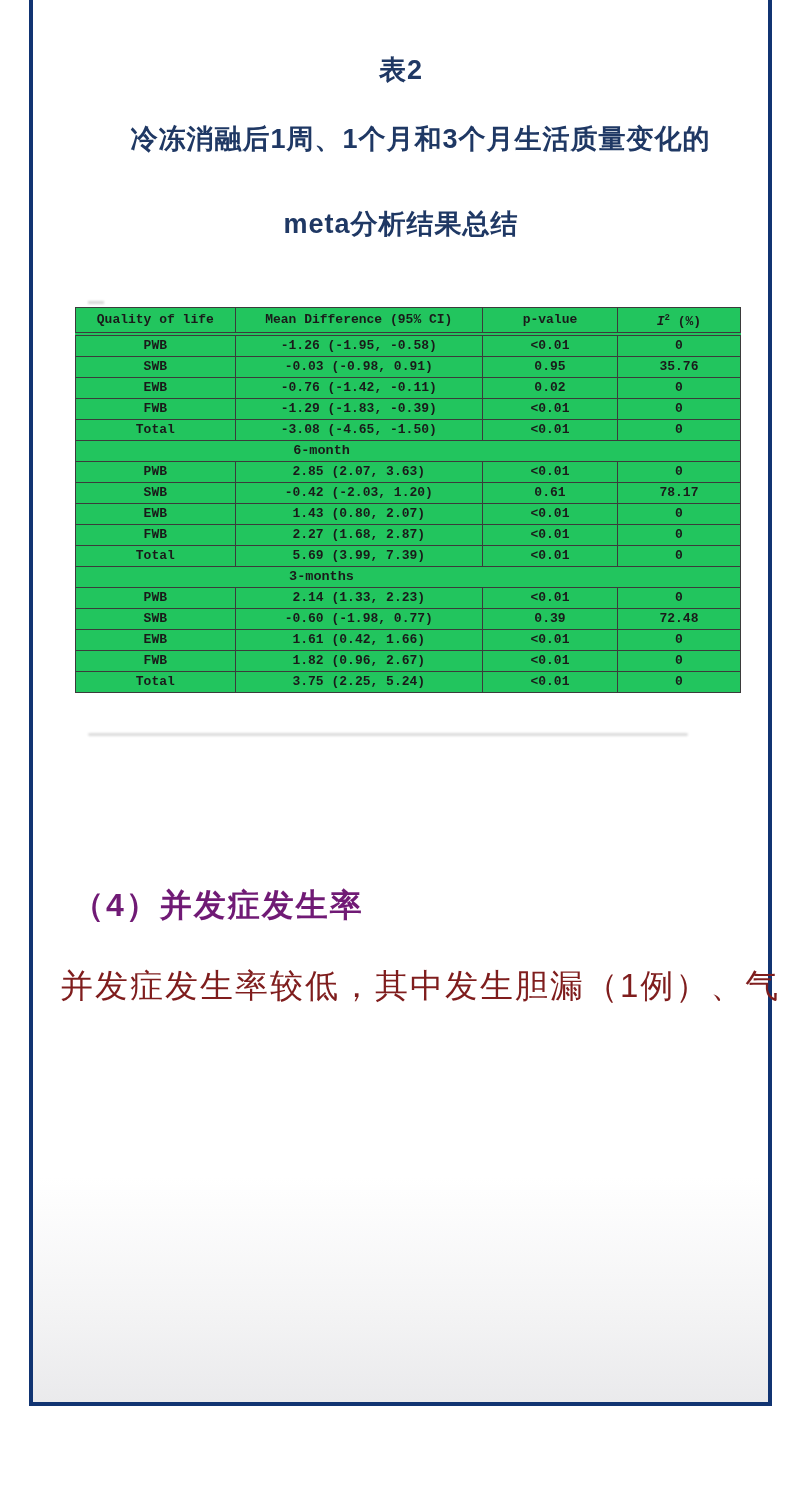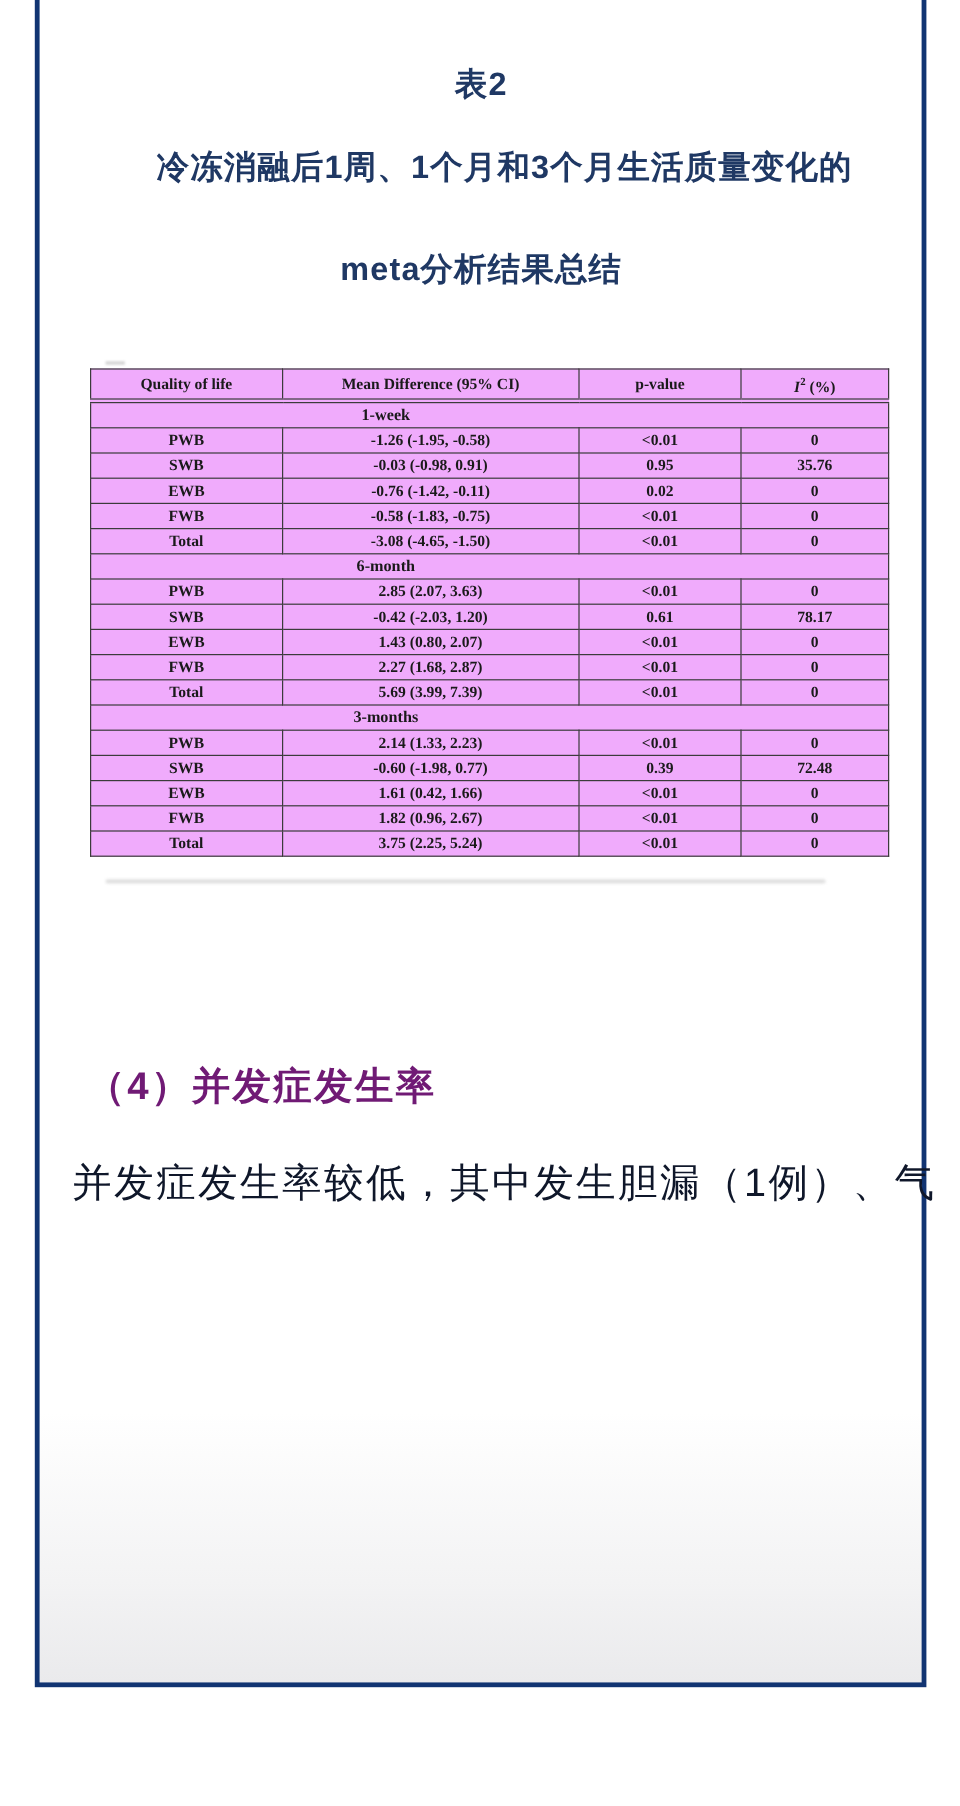--- a/index.html
+++ b/index.html
@@ -21,23 +21,23 @@
   .t2 { top:121px;padding-left:39px; }
   .t3 { top:206px; }
 
   
   .tablewrap {
     position:absolute; left:75px; top:307px; width:666px;
     filter:blur(0.3px);
   }
   table.qol {
     width:100%; border-collapse:collapse; table-layout:fixed;
-    font-family:Liberation Serif, serif;
+    font-family:Liberation Mono, monospace;
     font-weight:bold; color:#1a1a1a; font-size:13px;
-    border:1.6px solid #3b3b3b; background:#f0abfc;
+    border:1.6px solid #3b3b3b; background:#22c55e;
   }
   table.qol th, table.qol td {
     border:1.5px solid #3b3b3b; text-align:center; vertical-align:middle;
     height:20px; line-height:18px; padding:1px 2px;
   }
   table.qol thead th { height:22px; border-bottom:4px double #3b3b3b; }
   table.qol td.sectionlabel { padding-right:175px; font-size:13.5px; }
   table.qol th sup { font-size:9px; }
   table.qol th .ital { font-style:italic; }
   .smudge {
@@ -48,21 +48,21 @@
     position:absolute; left:88px; top:301px; width:16px; height:3px;
     background:#9a9a9a; opacity:0.4; filter:blur(1px);
   }
 
   .sec-heading {
     position:absolute; left:72px; top:884px;
     font-size:32px; font-weight:bold; color:#701a75; letter-spacing:2px;
   }
   .body-text {
     position:absolute; left:60px; top:948px; width:712px;
-    font-size:33px; color:#0f172a; letter-spacing:2px;
+    font-size:33px; color:#7f1d1d; letter-spacing:2px;
   }
   .body-line { line-height:76px; height:76px; white-space:nowrap; }
 </style>
 </head>
 <body>
 
 <div class="page">
 
   <div class="frame"></div>
 
@@ -85,43 +85,40 @@
       <thead>
         <tr>
           <th>Quality of life</th>
           <th>Mean Difference (95% CI)</th>
           <th>p-value</th>
           <th><span class="ital">I</span><sup>2</sup><span> (%)</span></th>
         </tr>
       </thead>
       <tbody>
           <tr>
-            <td colspan="4" class="sectionlabel">1-week</td>
-          </tr>
-          <tr>
             <td>PWB</td>
             <td>-1.26 (-1.95, -0.58)</td>
             <td>&lt;0.01</td>
             <td>0</td>
           </tr>
           <tr>
             <td>SWB</td>
             <td>-0.03 (-0.98, 0.91)</td>
             <td>0.95</td>
             <td>35.76</td>
           </tr>
           <tr>
             <td>EWB</td>
             <td>-0.76 (-1.42, -0.11)</td>
             <td>0.02</td>
             <td>0</td>
           </tr>
           <tr>
             <td>FWB</td>
-            <td>-0.58 (-1.83, -0.75)</td>
+            <td>-1.29 (-1.83, -0.39)</td>
             <td>&lt;0.01</td>
             <td>0</td>
           </tr>
           <tr>
             <td>Total</td>
             <td>-3.08 (-4.65, -1.50)</td>
             <td>&lt;0.01</td>
             <td>0</td>
           </tr>
           <tr>

